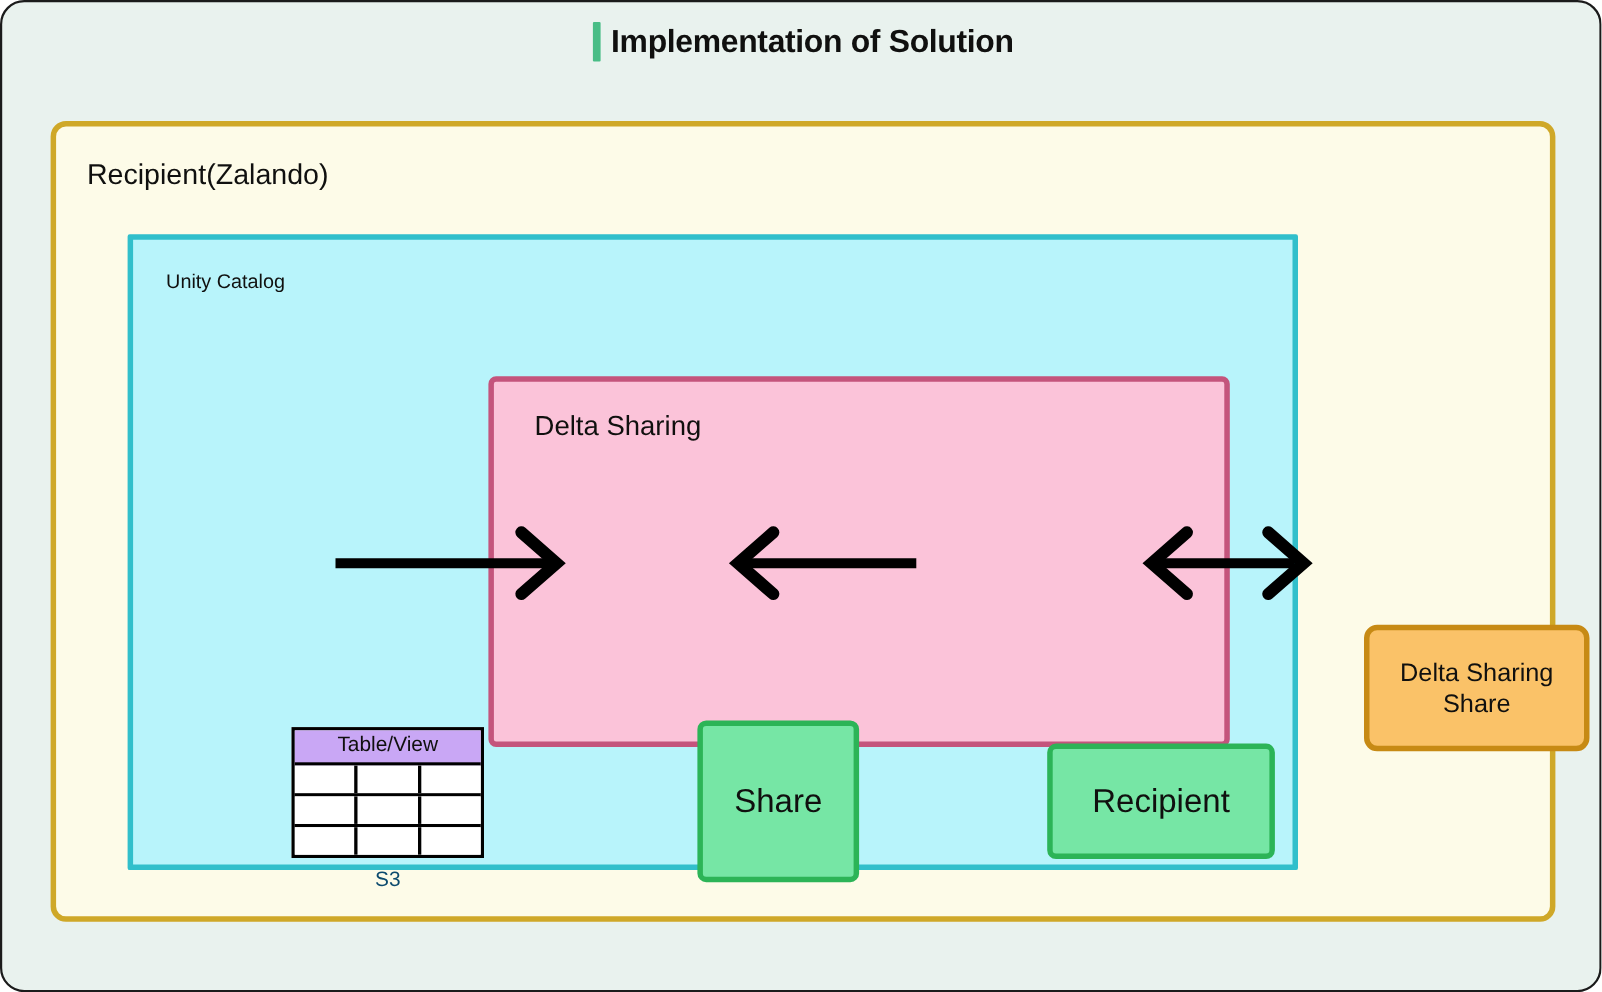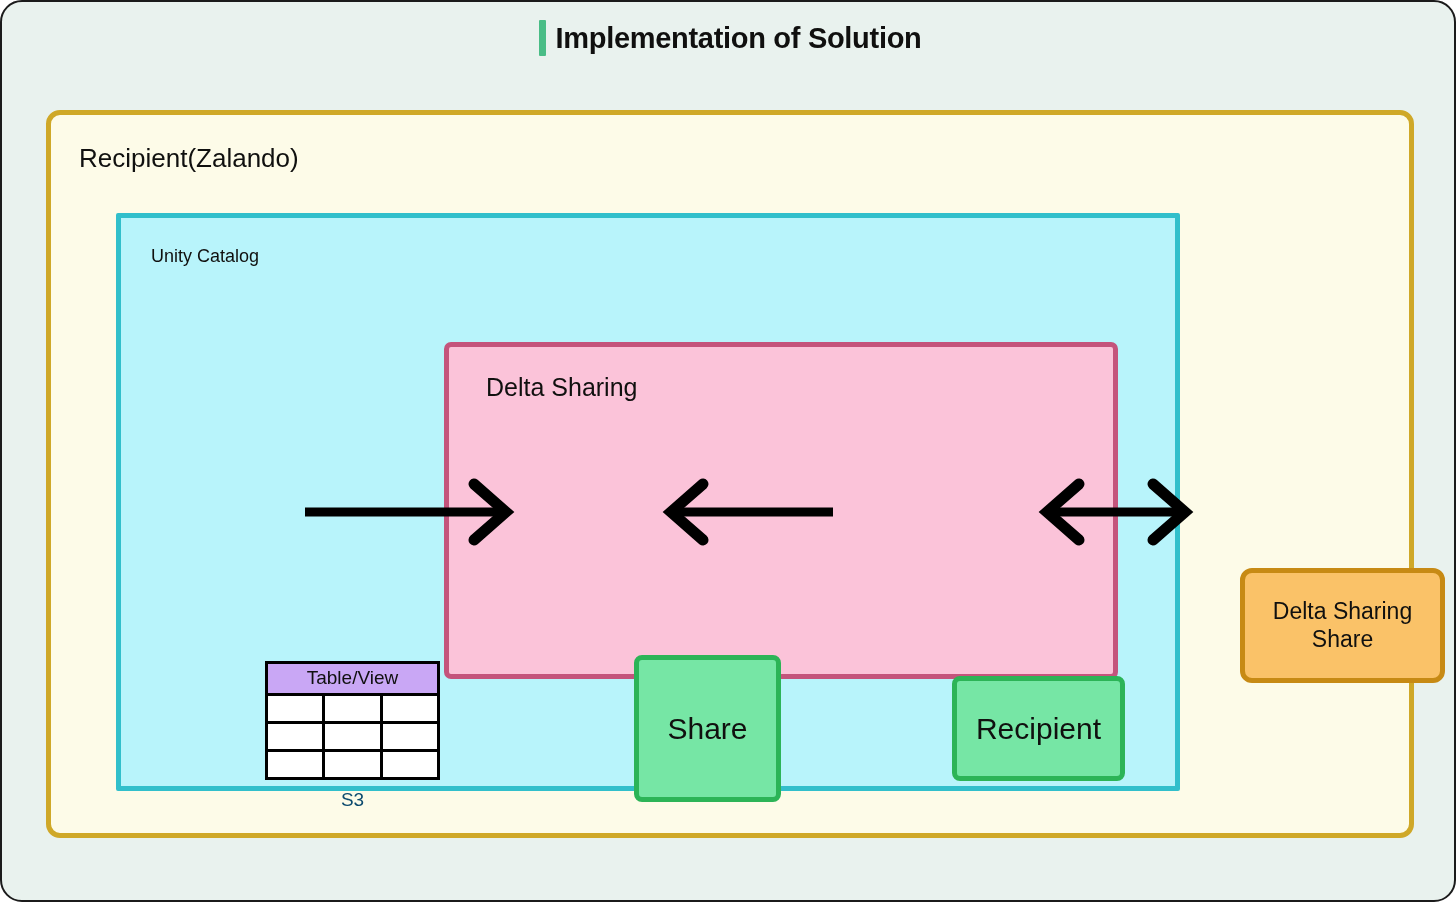--- a/index.html
+++ b/index.html
@@ -166,21 +166,21 @@
   }
   #share-box {
     left: 513px;
     top: 437px;
     width: 147px;
     height: 147px;
   }
   #recipient-box {
     left: 831px;
     top: 458px;
-    width: 173px;
+    width: 207px;
     height: 105px;
   }
 
   
   #server-box {
     position: absolute;
     left: 1189px;
     top: 453px;
     width: 205px;
     height: 115px;

